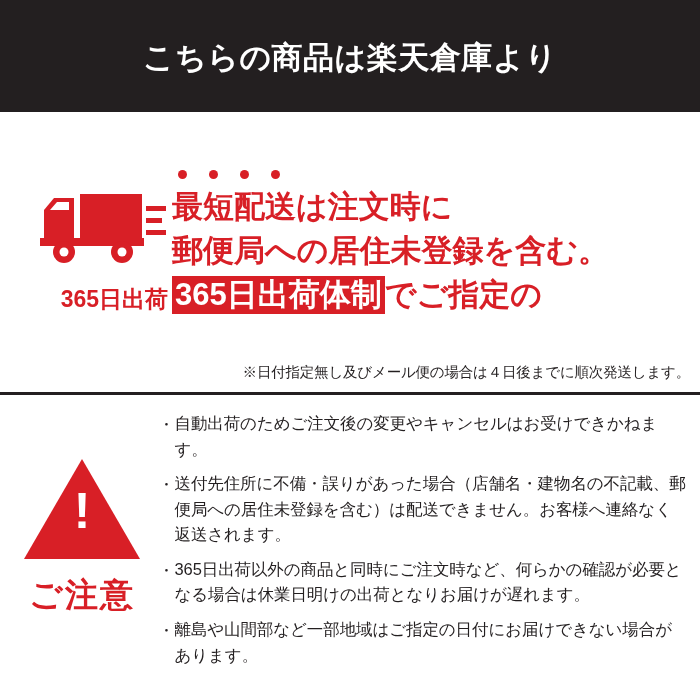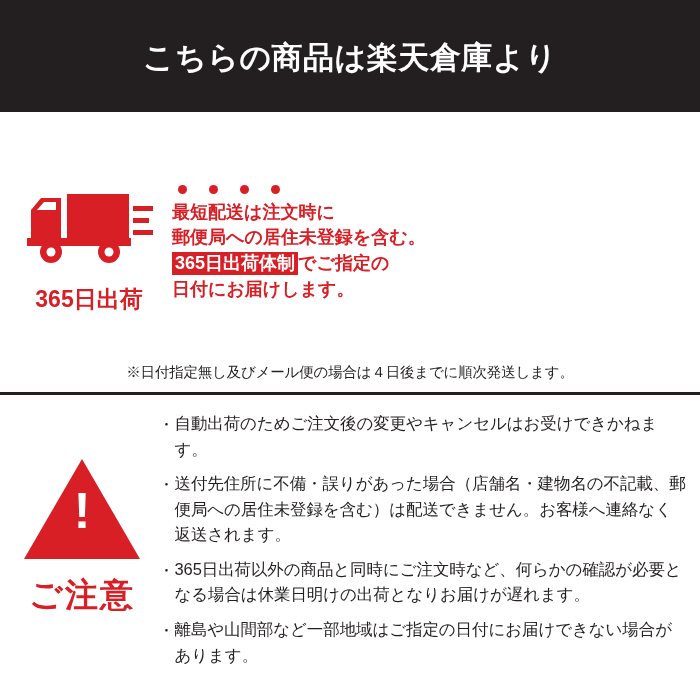--- a/index.html
+++ b/index.html
@@ -56,21 +56,21 @@
   .delivery-main {
     display: flex;
     flex-direction: row;
     flex: 1;
   }
   .truck-col {
     width: 158px;
     flex: 0 0 158px;
     display: flex;
     flex-direction: column;
-    align-items: center;
+    align-items: flex-end;
     justify-content: center;
     padding-top: 14px;
   }
   .truck-icon {
     width: 132px;
     height: 92px;
     position: relative;
   }
   .truck-label {
     color: #d81f26;
@@ -94,36 +94,36 @@
     margin-left: 6px;
     margin-bottom: 6px;
   }
   .dot {
     width: 9px;
     height: 9px;
     border-radius: 50%;
     background: #d81f26;
   }
   .dline {
-    font-size: 18px;
+    font-size: 31px;
     font-weight: bold;
     color: #d81f26;
     line-height: 1.42;
     white-space: nowrap;
   }
   .dline .hl {
     background: #d81f26;
     color: #ffffff;
     padding: 1px 3px 2px 3px;
     margin-top: 44px;
   }
   .note {
     font-size: 14.5px;
     color: #231f20;
-    text-align: center;
+    text-align: right;
     padding: 2px 0 6px 0;
     letter-spacing: -0.2px;
     white-space: nowrap;
   }
 
   
   .caution {
     flex: 1;
     display: flex;
     flex-direction: row;
@@ -230,21 +230,20 @@
           <span class="dot"></span>
           <span class="dot"></span>
           <span class="dot"></span>
           <span class="dot"></span>
         </div>
         <div class="dline">最短配送は注文時に</div>
         <div class="dline">郵便局への居住未登録を含む。</div>
         <div class="dline">
           <span class="hl">365日出荷体制</span><span>でご指定の</span>
         </div>
-        <div class="dline">日付にお届けします。</div>
       </div>
 
     </div>
     <div class="note">※日付指定無し及びメール便の場合は４日後までに順次発送します。</div>
   </div>
 
   <div class="caution">
     <div class="caution-icon-col">
       <div class="warn-tri">
         <div class="warn-mark">!</div>

